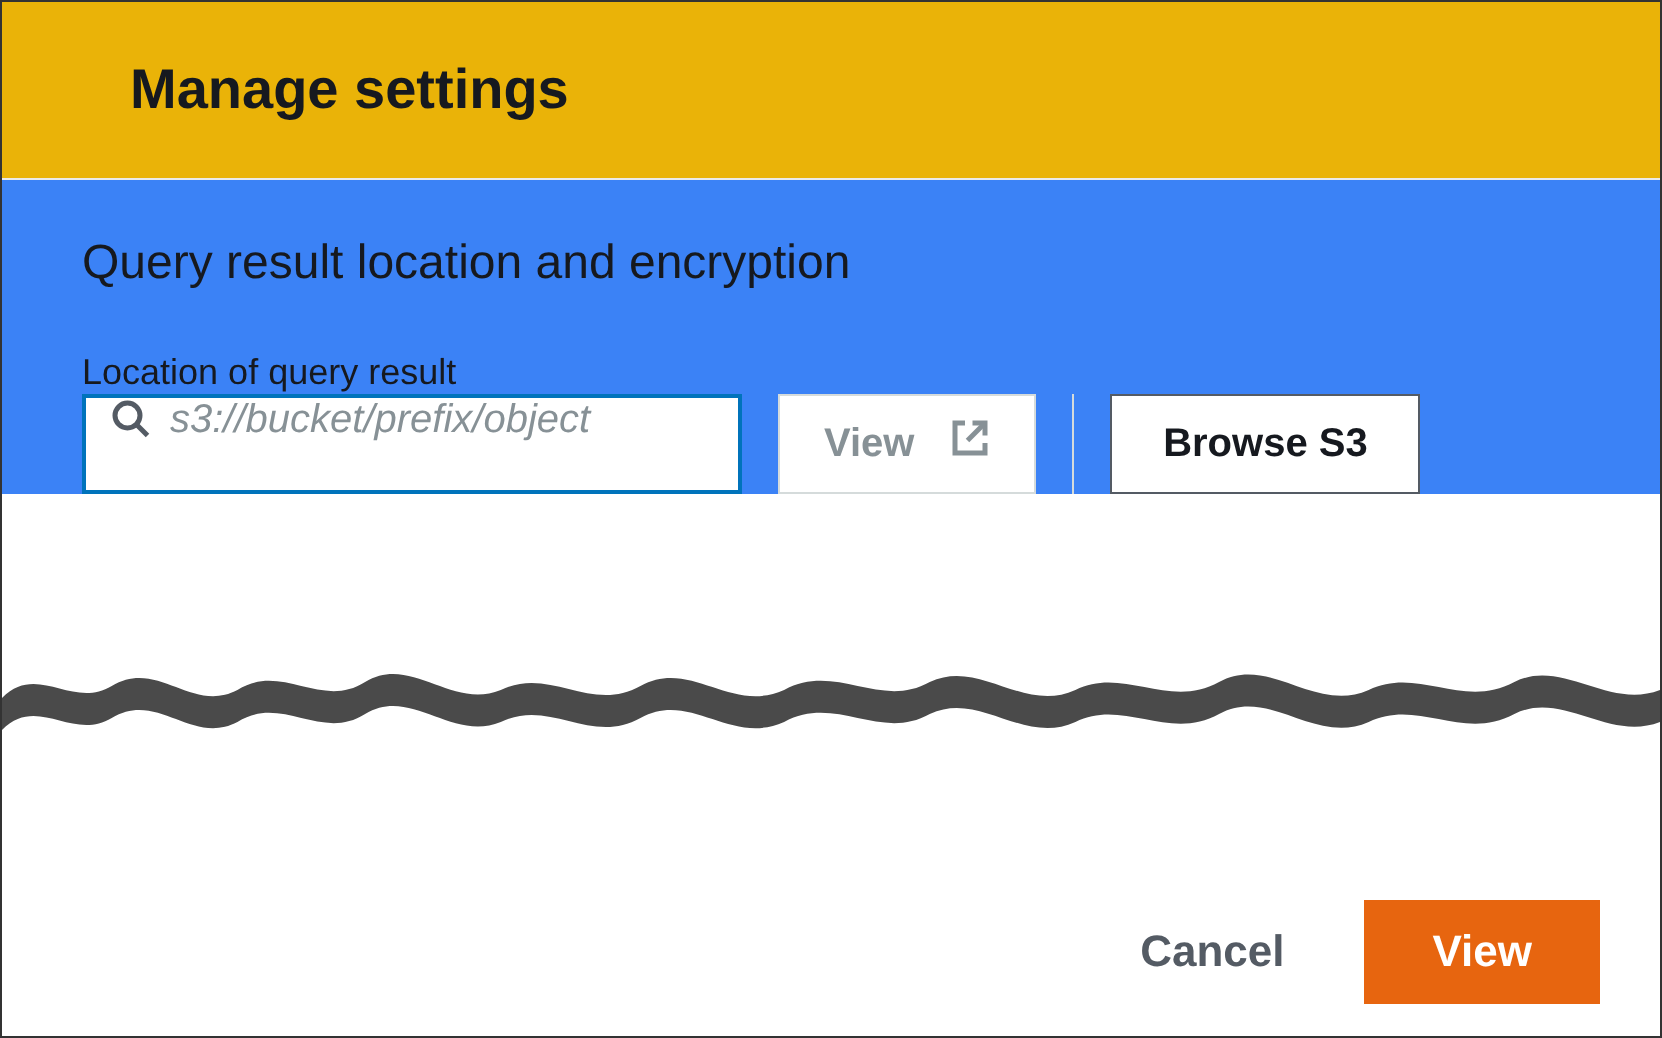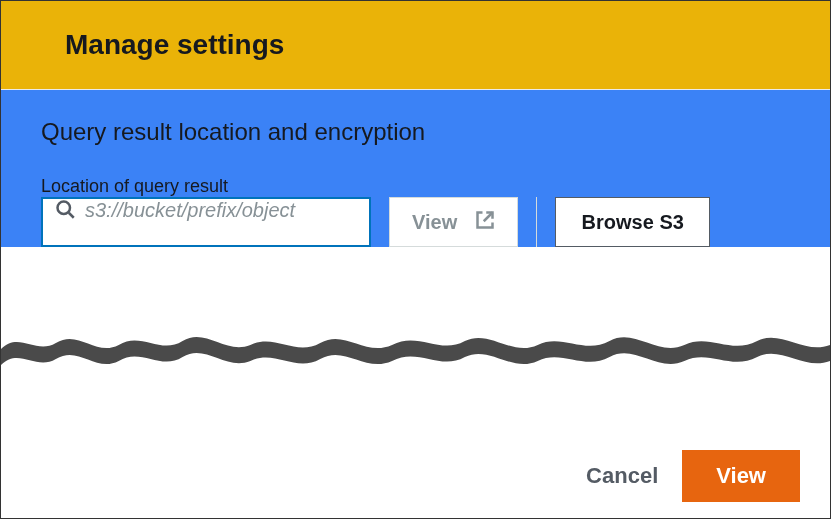--- a/index.html
+++ b/index.html
@@ -38,21 +38,21 @@
   .btn.view { color: #879196; border-color: #d5dbdb; gap: 18px; }
   .btn.view .ext { color: #879196; }
   .btn.browse { color: #16191f; border: 1px solid #545b64; font-weight: 700; width: 155px; }
   .vdiv { width: 1px; background: #d5dbdb; height: 50px; }
   .torn {
     position: absolute; left: 0; right: 0; top: 320px; height: 50px; overflow: visible;
   }
   .torn svg { width: 100%; height: 100%; display: block; }
   .footer {
     position: absolute; left: 0; right: 0; bottom: 0; height: 85px;
-    display: flex; align-items: center; justify-content: flex-end; gap: 24px;
+    display: flex; align-items: center; justify-content: flex-end; gap: 40px;
     padding: 0 30px; background: #ffffff;
   }
   .footer .cancel { font-size: 22px; font-weight: 700; color: #545b64; background: none; border: none; cursor: pointer; }
   .footer .save {
     font-size: 22px; font-weight: 700; color: #fff; background: #e7650f;
     border: none; height: 52px; padding: 0 34px; cursor: pointer;
   }
 </style>
 </head>
 <body>

